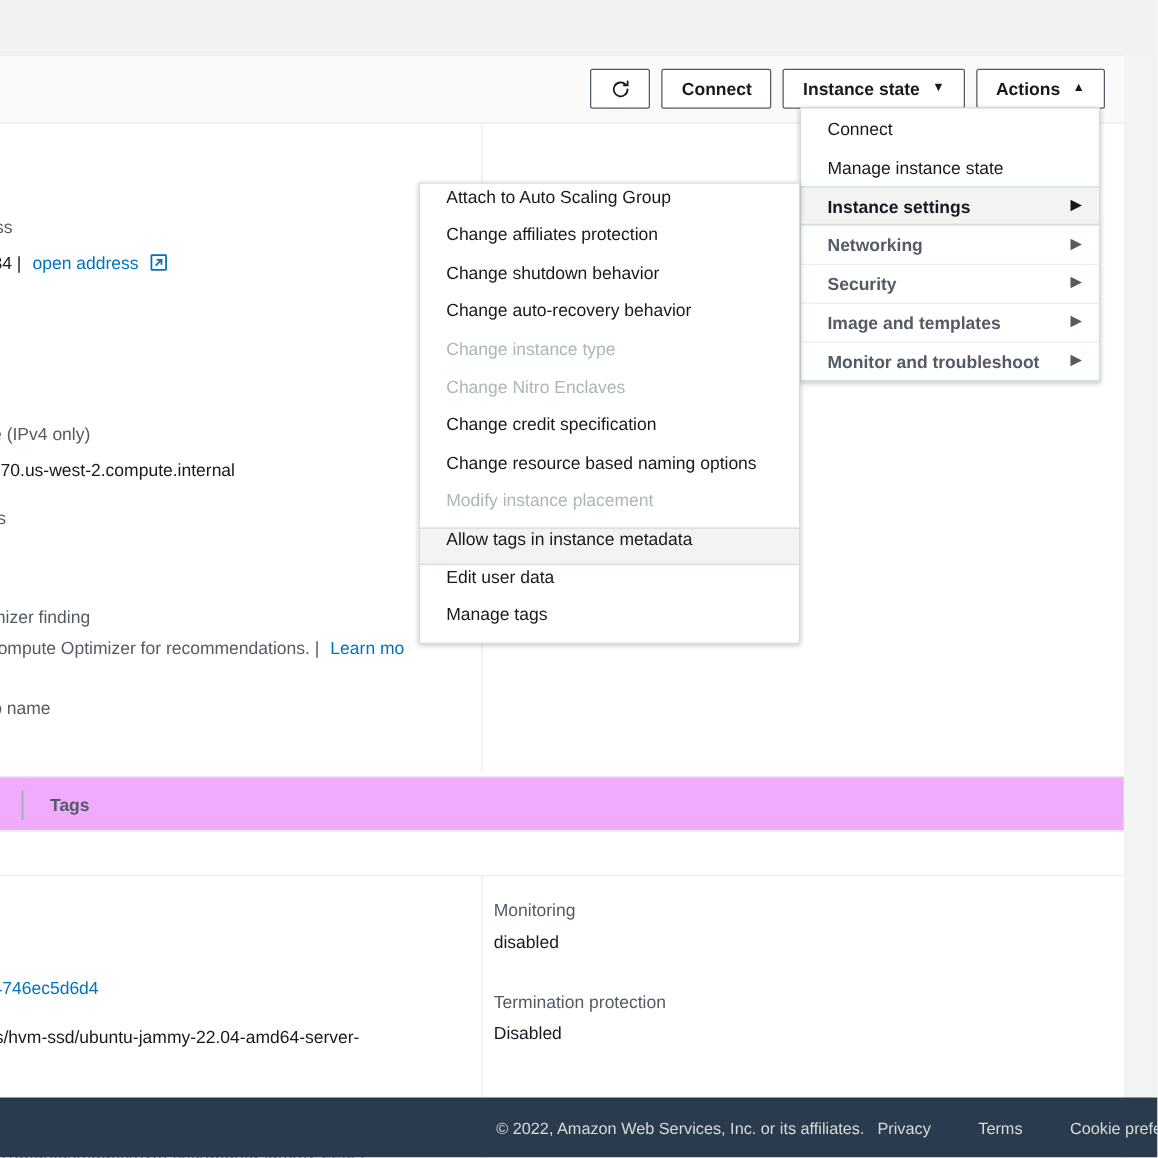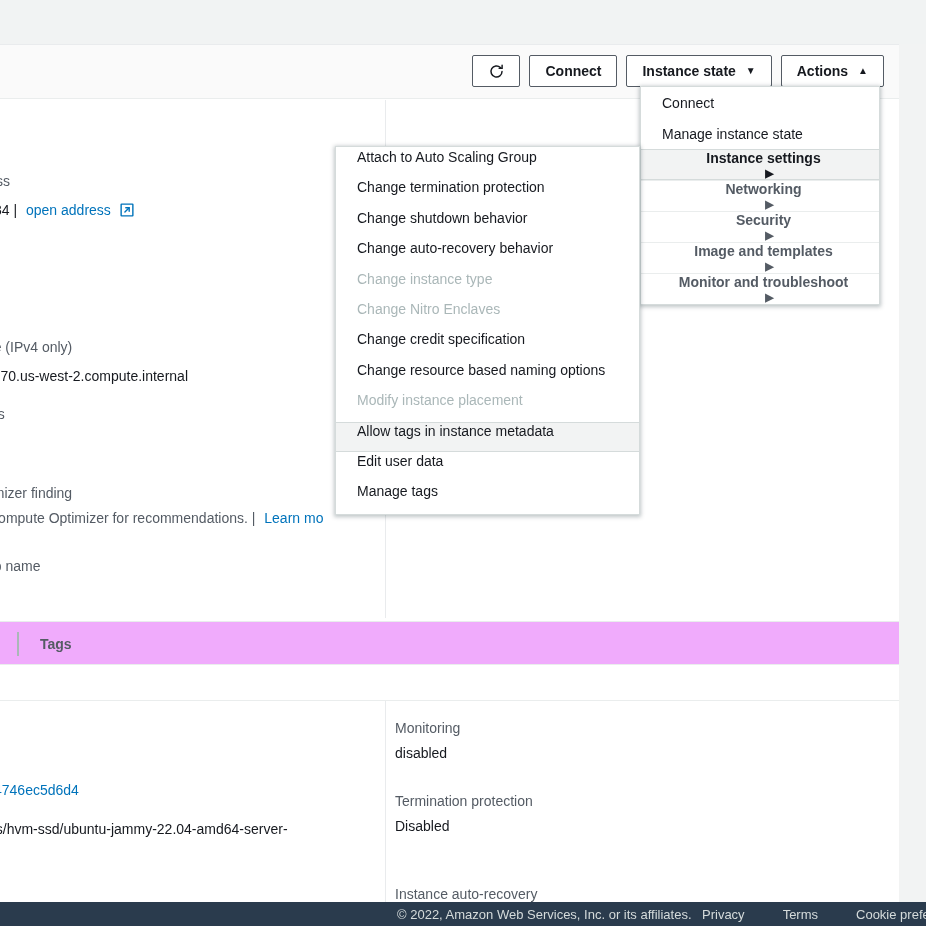--- a/index.html
+++ b/index.html
@@ -140,21 +140,21 @@
     height: 238px;
     background: #ffffff;
     border-top: 1px solid #eaeded;
   }
 
   
   #footer {
     position: absolute;
     left: 0; bottom: 0;
     width: 926px;
-    height: 24px;
+    height: 48px;
     background: #2a3b4d;
     display: flex;
     align-items: center;
     color: #d5dbdb;
     font-size: 13px;
   }
   #footer .copy { position: absolute; left: 397px; white-space: nowrap; }
   #footer .flink { color: #d5dbdb; text-decoration: none; cursor: pointer; white-space: nowrap; }
   #footer-links { position: absolute; left: 702px; display: flex; gap: 38px; }
 
@@ -175,21 +175,21 @@
     padding: 0 14px 0 21px;
     font-size: 14px;
     color: #16191f;
     cursor: pointer;
     background: #ffffff;
     border-top: 1px solid transparent;
     border-bottom: 1px solid transparent;
     justify-content: space-between;
     white-space: nowrap;
   }
-  .menu-item.group { font-weight: bold; color: #545b64; border-top: 1px solid #eaeded; flex-direction: column; }
+  .menu-item.group { font-weight: bold; color: #545b64; border-top: 1px solid #eaeded; }
   .menu-item.selected {
     background: #f2f3f3;
     color: #16191f;
     border-top: 1px solid #d5dbdb;
     border-bottom: 1px solid #d5dbdb;
   }
   .menu-item .arrow {
     font-size: 11px;
     line-height: 1;
     color: #16191f;
@@ -362,21 +362,21 @@
     <span>Monitor and troubleshoot</span>
     <span class="arrow">▶</span>
   </div>
 </div>
 
 <div id="submenu">
   <div class="sub-item">
     <span>Attach to Auto Scaling Group</span>
   </div>
   <div class="sub-item">
-    <span>Change termination protection</span>
+    <span>Change affiliates protection</span>
   </div>
   <div class="sub-item">
     <span>Change shutdown behavior</span>
   </div>
   <div class="sub-item">
     <span>Change auto-recovery behavior</span>
   </div>
   <div class="sub-item disabled">
     <span>Change instance type</span>
   </div>

